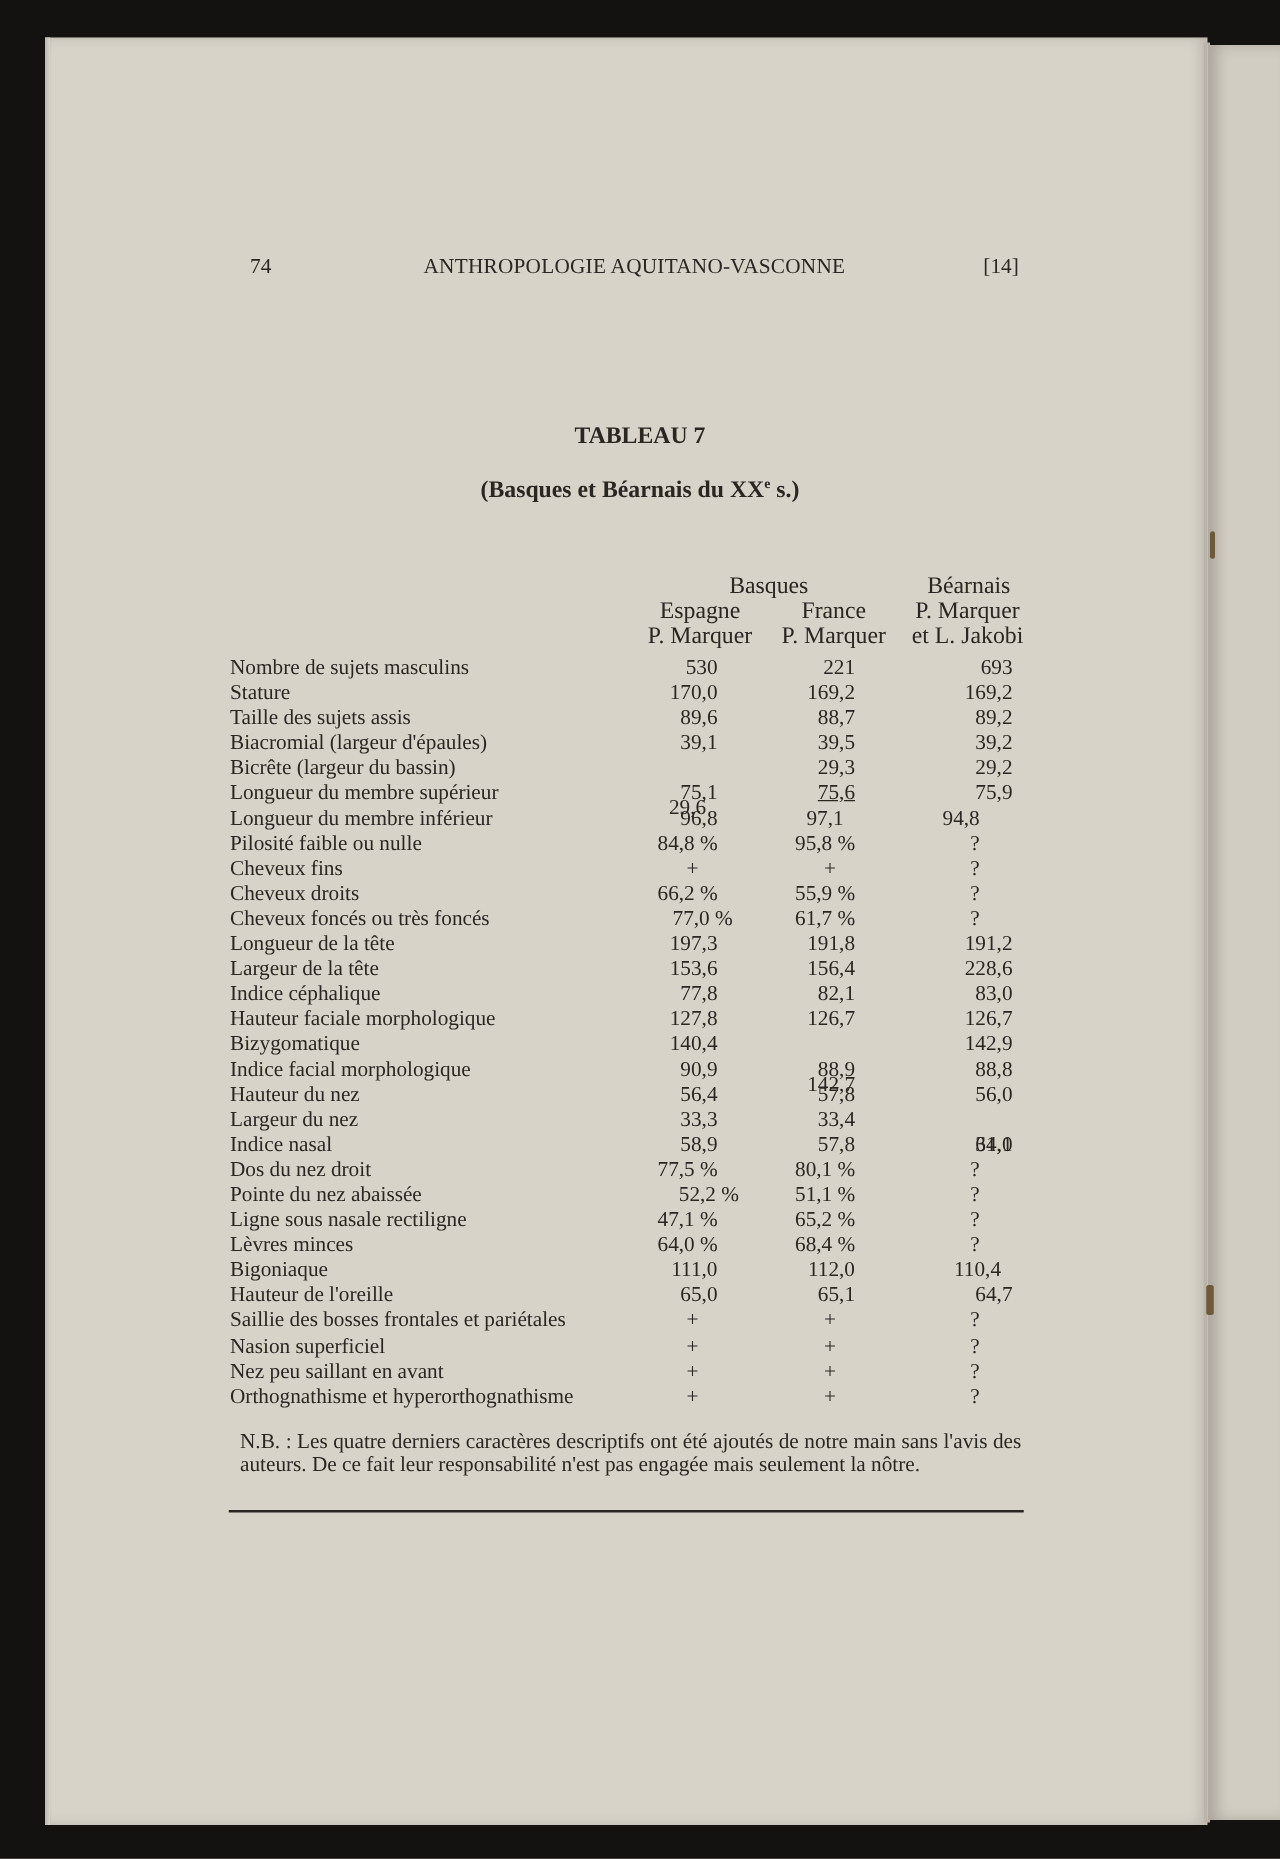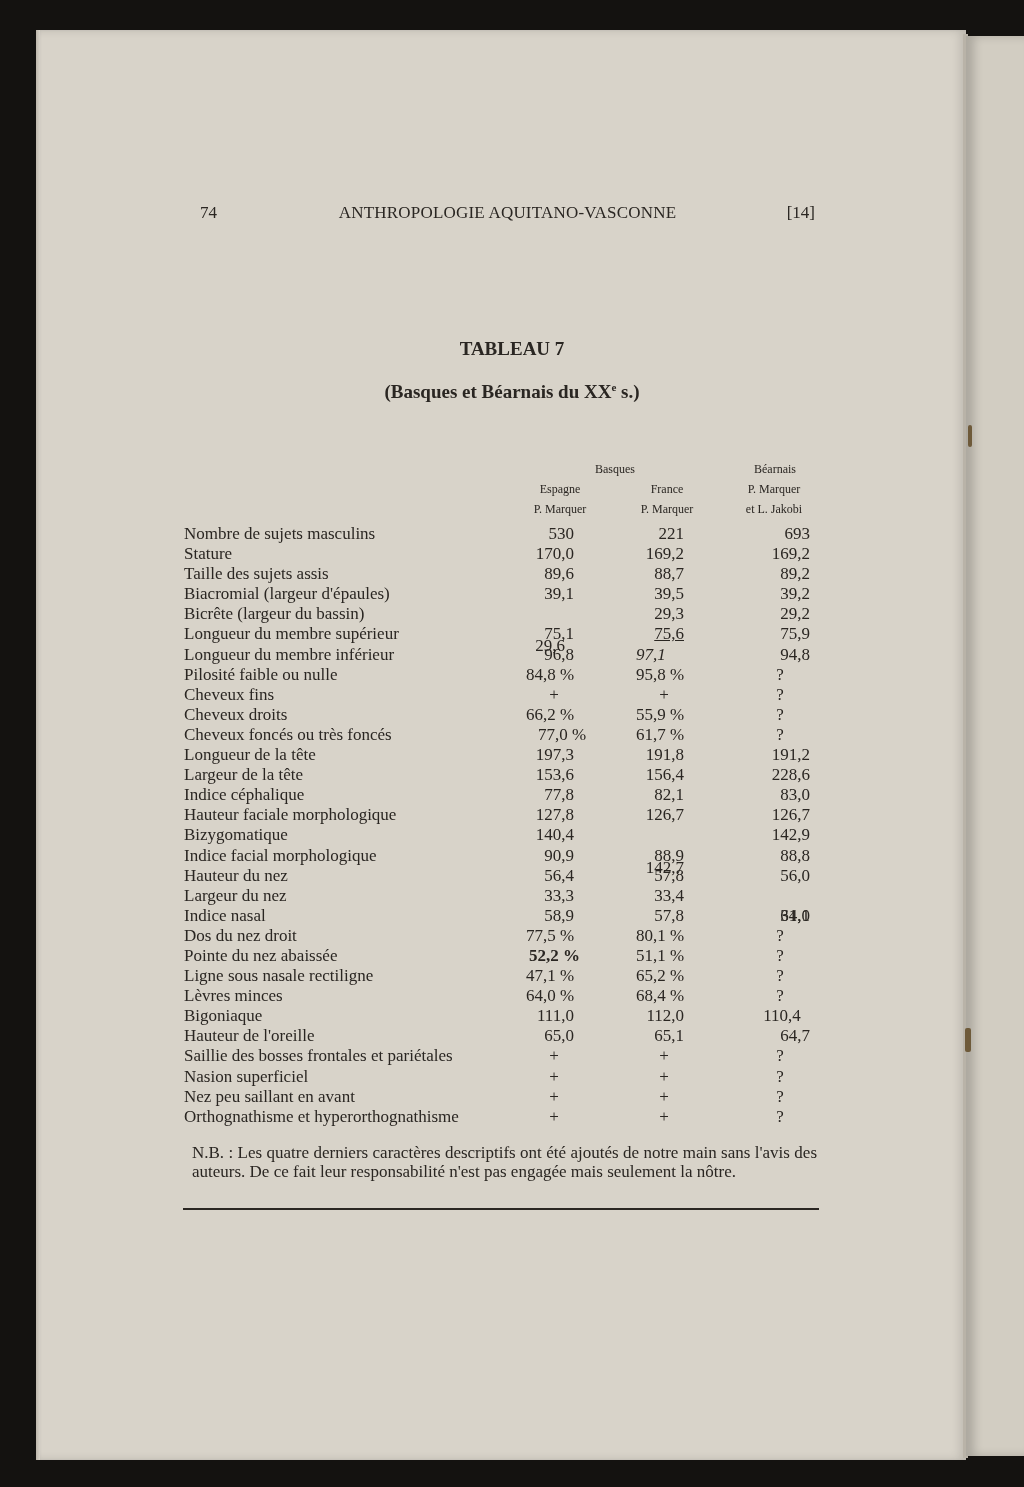--- a/index.html
+++ b/index.html
@@ -26,21 +26,21 @@
 
   .running-head { position:absolute; top:203px; left:200px; width:615px; font-size:17px; height:22px; }
   .running-head .pg { position:absolute; left:0; }
   .running-head .title { position:absolute; left:0; right:0; text-align:center; letter-spacing:0.2px; }
   .running-head .sec { position:absolute; right:0; }
 
   .tab-title { position:absolute; top:338px; left:0; width:1024px; text-align:center; font-weight:bold; font-size:19px; }
   .tab-sub { position:absolute; top:381px; left:0; width:1024px; text-align:center; font-weight:bold; font-size:19px; }
   .tab-sub sup { font-size:11px; }
 
-  .hdr { position:absolute; font-size:12px; line-height:20px; text-align:center; }
+  .hdr { position:absolute; font-size:19px; line-height:20px; text-align:center; }
 
   .rows { position:absolute; top:524px; left:184px; width:640px; }
   .row { position:relative; height:20.1px; font-size:17px; line-height:20px; }
   .row .label { position:absolute; left:0; white-space:nowrap; }
   .row .v { position:absolute; white-space:nowrap; }
   .row .c1 { left:342px; width:80px; text-align:left; }
   .row .c2 { left:452px; width:80px; text-align:left; }
   .row .c3 { left:570px; width:70px; text-align:left; }
 
   .note { position:absolute; top:1143px; left:192px; width:625px; font-size:17px; line-height:19px; text-align:justify; }
@@ -114,22 +114,22 @@
     </div>
     <div class="row">
       <span class="label">Longueur du membre supérieur</span>
       <span class="v c1" style="text-align: right; width: 48px;">75,1</span>
       <span class="v c2" style="text-align: right; width: 48px; text-decoration: underline;">75,6</span>
       <span class="v c3" style="text-align: right; width: 56px;">75,9</span>
     </div>
     <div class="row">
       <span class="label">Longueur du membre inférieur</span>
       <span class="v c1" style="text-align: right; width: 48px;">96,8</span>
-      <span class="v c2" style="text-align: left; width: 48px; font-style: italic;">97,1</span>
-      <span class="v c3" style="text-align: right; width: 56px;">94,8</span>
+      <span class="v c2" style="text-align: center; width: 48px;">97,1</span>
+      <span class="v c3" style="width: 56px;">94,8</span>
     </div>
     <div class="row">
       <span class="label">Pilosité faible ou nulle</span>
       <span class="v c1" style="margin-left: 0px;">84,8 %</span>
       <span class="v c2" style="margin-left: 0px;">95,8 %</span>
       <span class="v c3" style="text-align: center; width: 40px; margin-left: 6px;">?</span>
     </div>
     <div class="row">
       <span class="label">Cheveux fins</span>
       <span class="v c1" style="text-align: center; width: 40px; margin-left: 8px;">+</span>
@@ -203,21 +203,21 @@
       <span class="v c3" style="text-align: right; width: 56px;">61,1</span>
     </div>
     <div class="row">
       <span class="label">Dos du nez droit</span>
       <span class="v c1" style="margin-left: 0px;">77,5 %</span>
       <span class="v c2" style="margin-left: 0px;">80,1 %</span>
       <span class="v c3" style="text-align: center; width: 40px; margin-left: 6px;">?</span>
     </div>
     <div class="row">
       <span class="label">Pointe du nez abaissée</span>
-      <span class="v c1" style="margin-left: 3px; font-weight: bold;">52,2 %</span>
+      <span class="v c1" style="margin-left: 17px;">52,2 %</span>
       <span class="v c2" style="margin-left: 0px;">51,1 %</span>
       <span class="v c3" style="text-align: center; width: 40px; margin-left: 6px;">?</span>
     </div>
     <div class="row">
       <span class="label">Ligne sous nasale rectiligne</span>
       <span class="v c1" style="margin-left: 0px;">47,1 %</span>
       <span class="v c2" style="margin-left: 0px;">65,2 %</span>
       <span class="v c3" style="text-align: center; width: 40px; margin-left: 6px;">?</span>
     </div>
     <div class="row">

